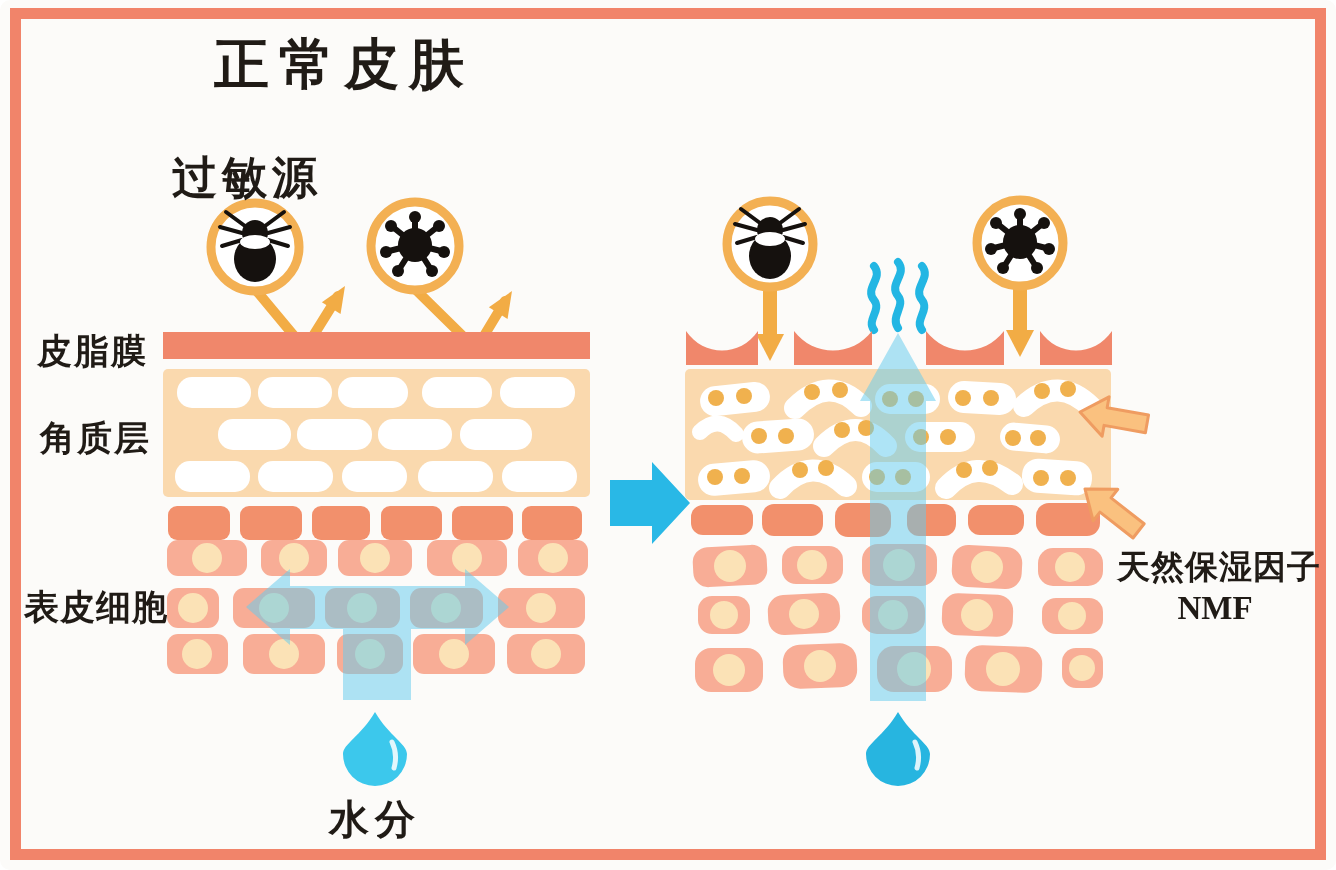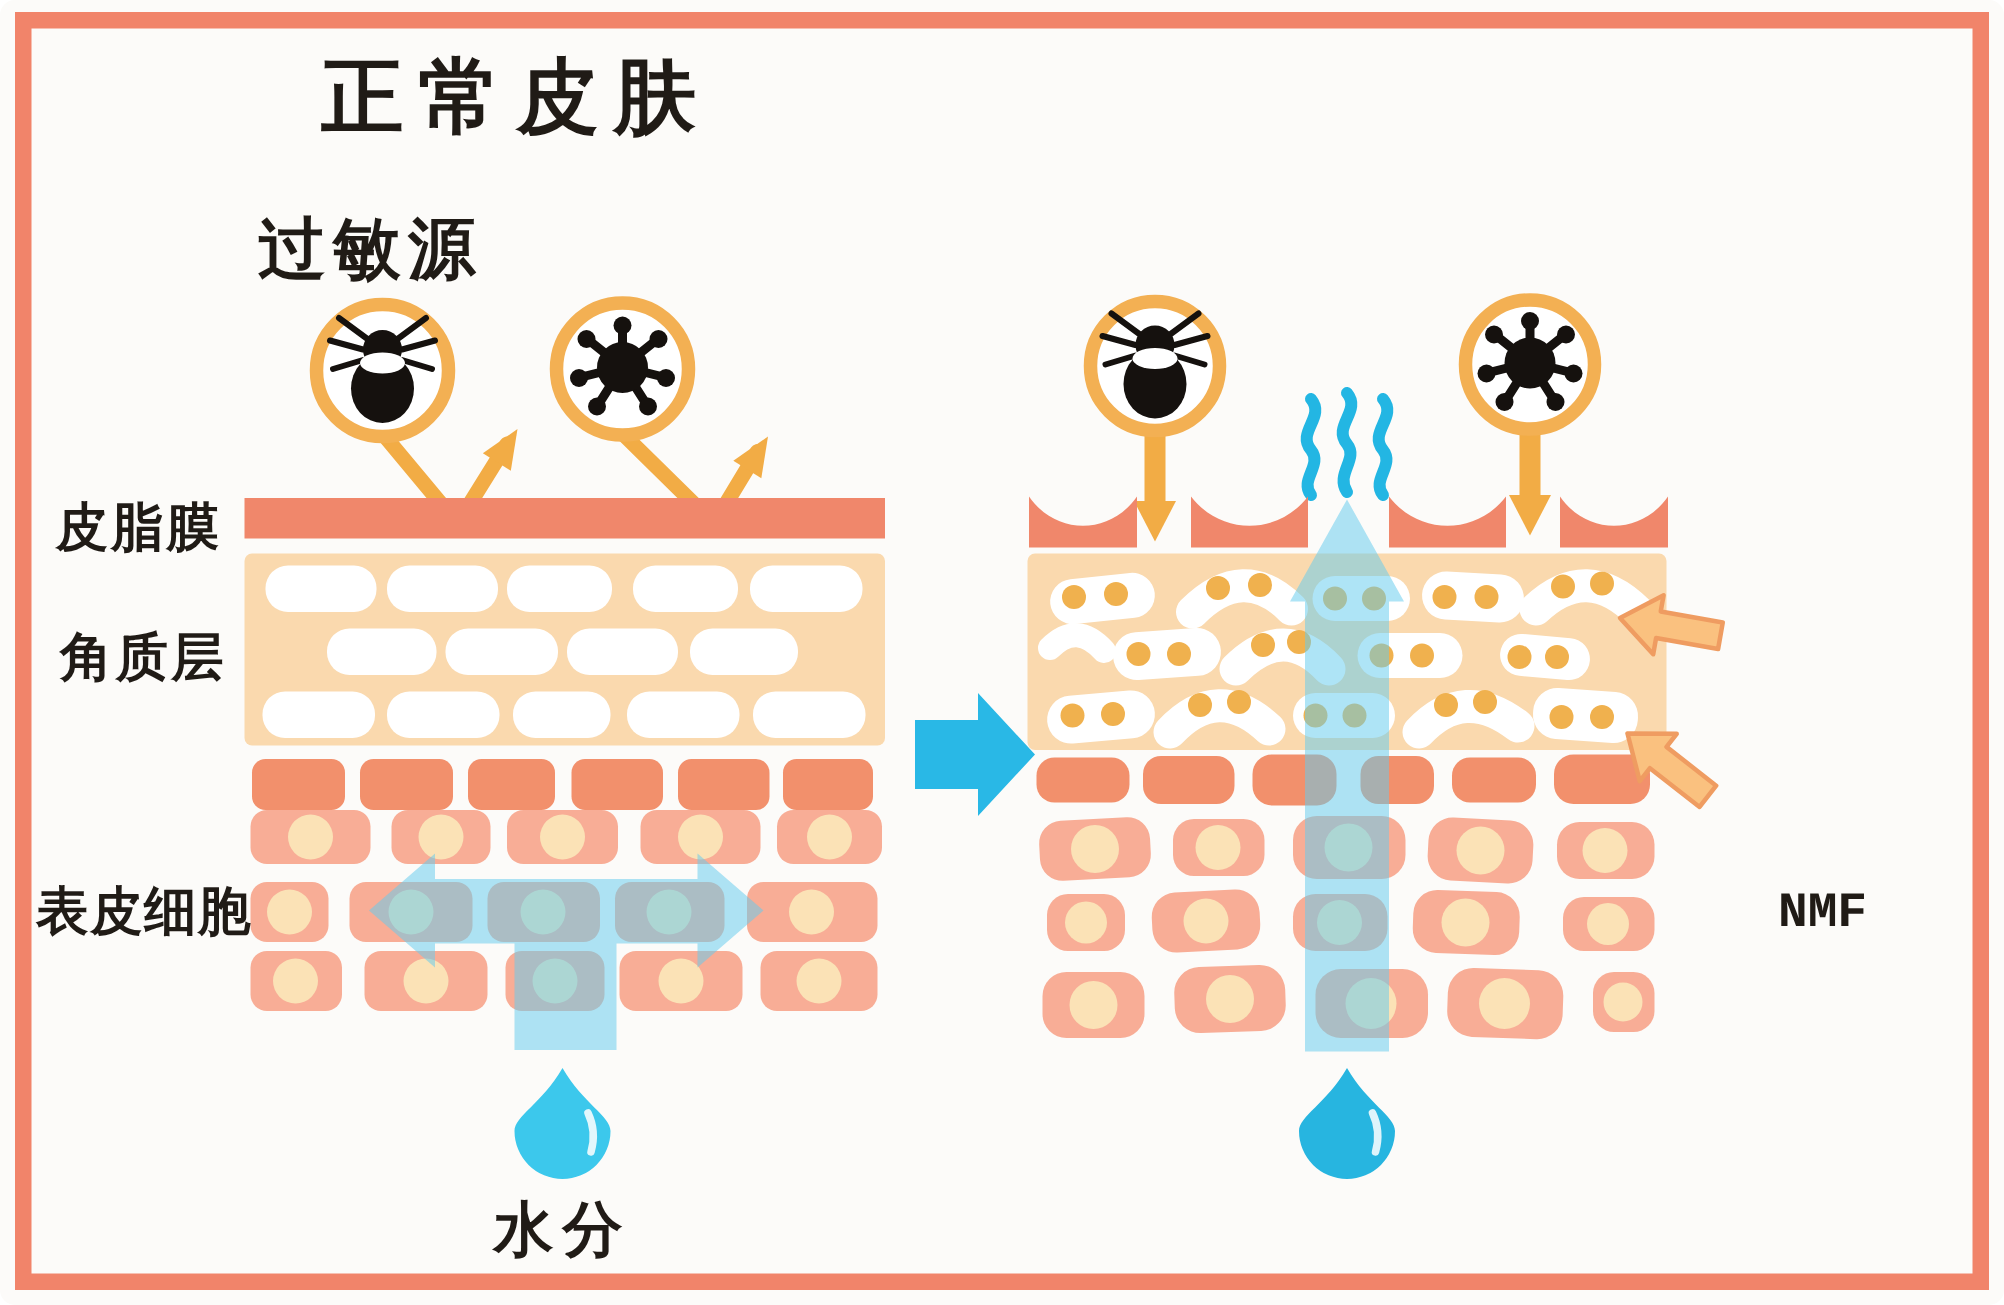--- a/index.html
+++ b/index.html
@@ -10,29 +10,29 @@
     --cyan:#29B8E6; --cyan-soft:#63CCEE; --drop-left:#3CC8EC; --drop-right:#27B5E0;
     --steam:#23B6E3; --bg:#FCFBF9;
   }
   html,body{margin:0;padding:0;}
   body{font-family:"Liberation Sans","DejaVu Sans",sans-serif;background:#fff;}
   .stage{position:relative;width:1336px;height:870px;background:var(--bg);overflow:hidden;border-radius:10px;}
   .frame{position:absolute;left:10px;top:8px;right:10px;bottom:10px;border:11px solid var(--frame);}
   .gfx{position:absolute;left:0;top:0;}
   .lbl{position:absolute;color:var(--ink);font-weight:800;white-space:nowrap;}
   .title{left:214px;top:28px;font-size:55px;letter-spacing:10px;font-weight:900;}
-  .allergen{left:172px;top:136px;font-size:45px;letter-spacing:5px;}
+  .allergen{left:172px;top:148px;font-size:45px;letter-spacing:5px;}
   .sebum-l{left:37px;top:328px;font-size:35px;letter-spacing:2px;}
   .corneum-l{left:40px;top:397px;font-size:35px;letter-spacing:2px;margin-top:18px;}
   .cells-l{left:24px;top:584px;font-size:35px;letter-spacing:1px;}
   .moisture-l{left:315px;top:792px;width:120px;text-align:center;font-size:40px;letter-spacing:6px;}
   .matrix-r{left:1152px;top:392px;font-size:36px;letter-spacing:2px;}
   .nmf-r{left:1117px;top:545px;font-size:33px;letter-spacing:1px;}
   .nmf-abbr{left:1130px;top:590px;width:170px;text-align:center;font-size:33px;
-            font-family:Liberation Mono, monospace;font-weight:700;}
+            font-family:Liberation Serif, serif;font-weight:700;}
 </style>
 </head>
 <body>
 
 <div class="stage">
   <div class="frame"></div>
 
   <svg class="gfx" width="1336" height="870" viewBox="0 0 1336 870">
     <defs>
       <g id="mite">
@@ -306,14 +306,15 @@
       </g>
     </g>
   </svg>
 
   <div class="lbl title">正常皮肤</div>
   <div class="lbl allergen">过敏源</div>
   <div class="lbl sebum-l">皮脂膜</div>
   <div class="lbl corneum-l">角质层</div>
   <div class="lbl cells-l">表皮细胞</div>
   <div class="lbl moisture-l">水分</div>
+  <div class="lbl nmf-r">天然保湿因子</div>
   <div class="lbl nmf-abbr">NMF</div>
 </div>
 
 </body></html>

